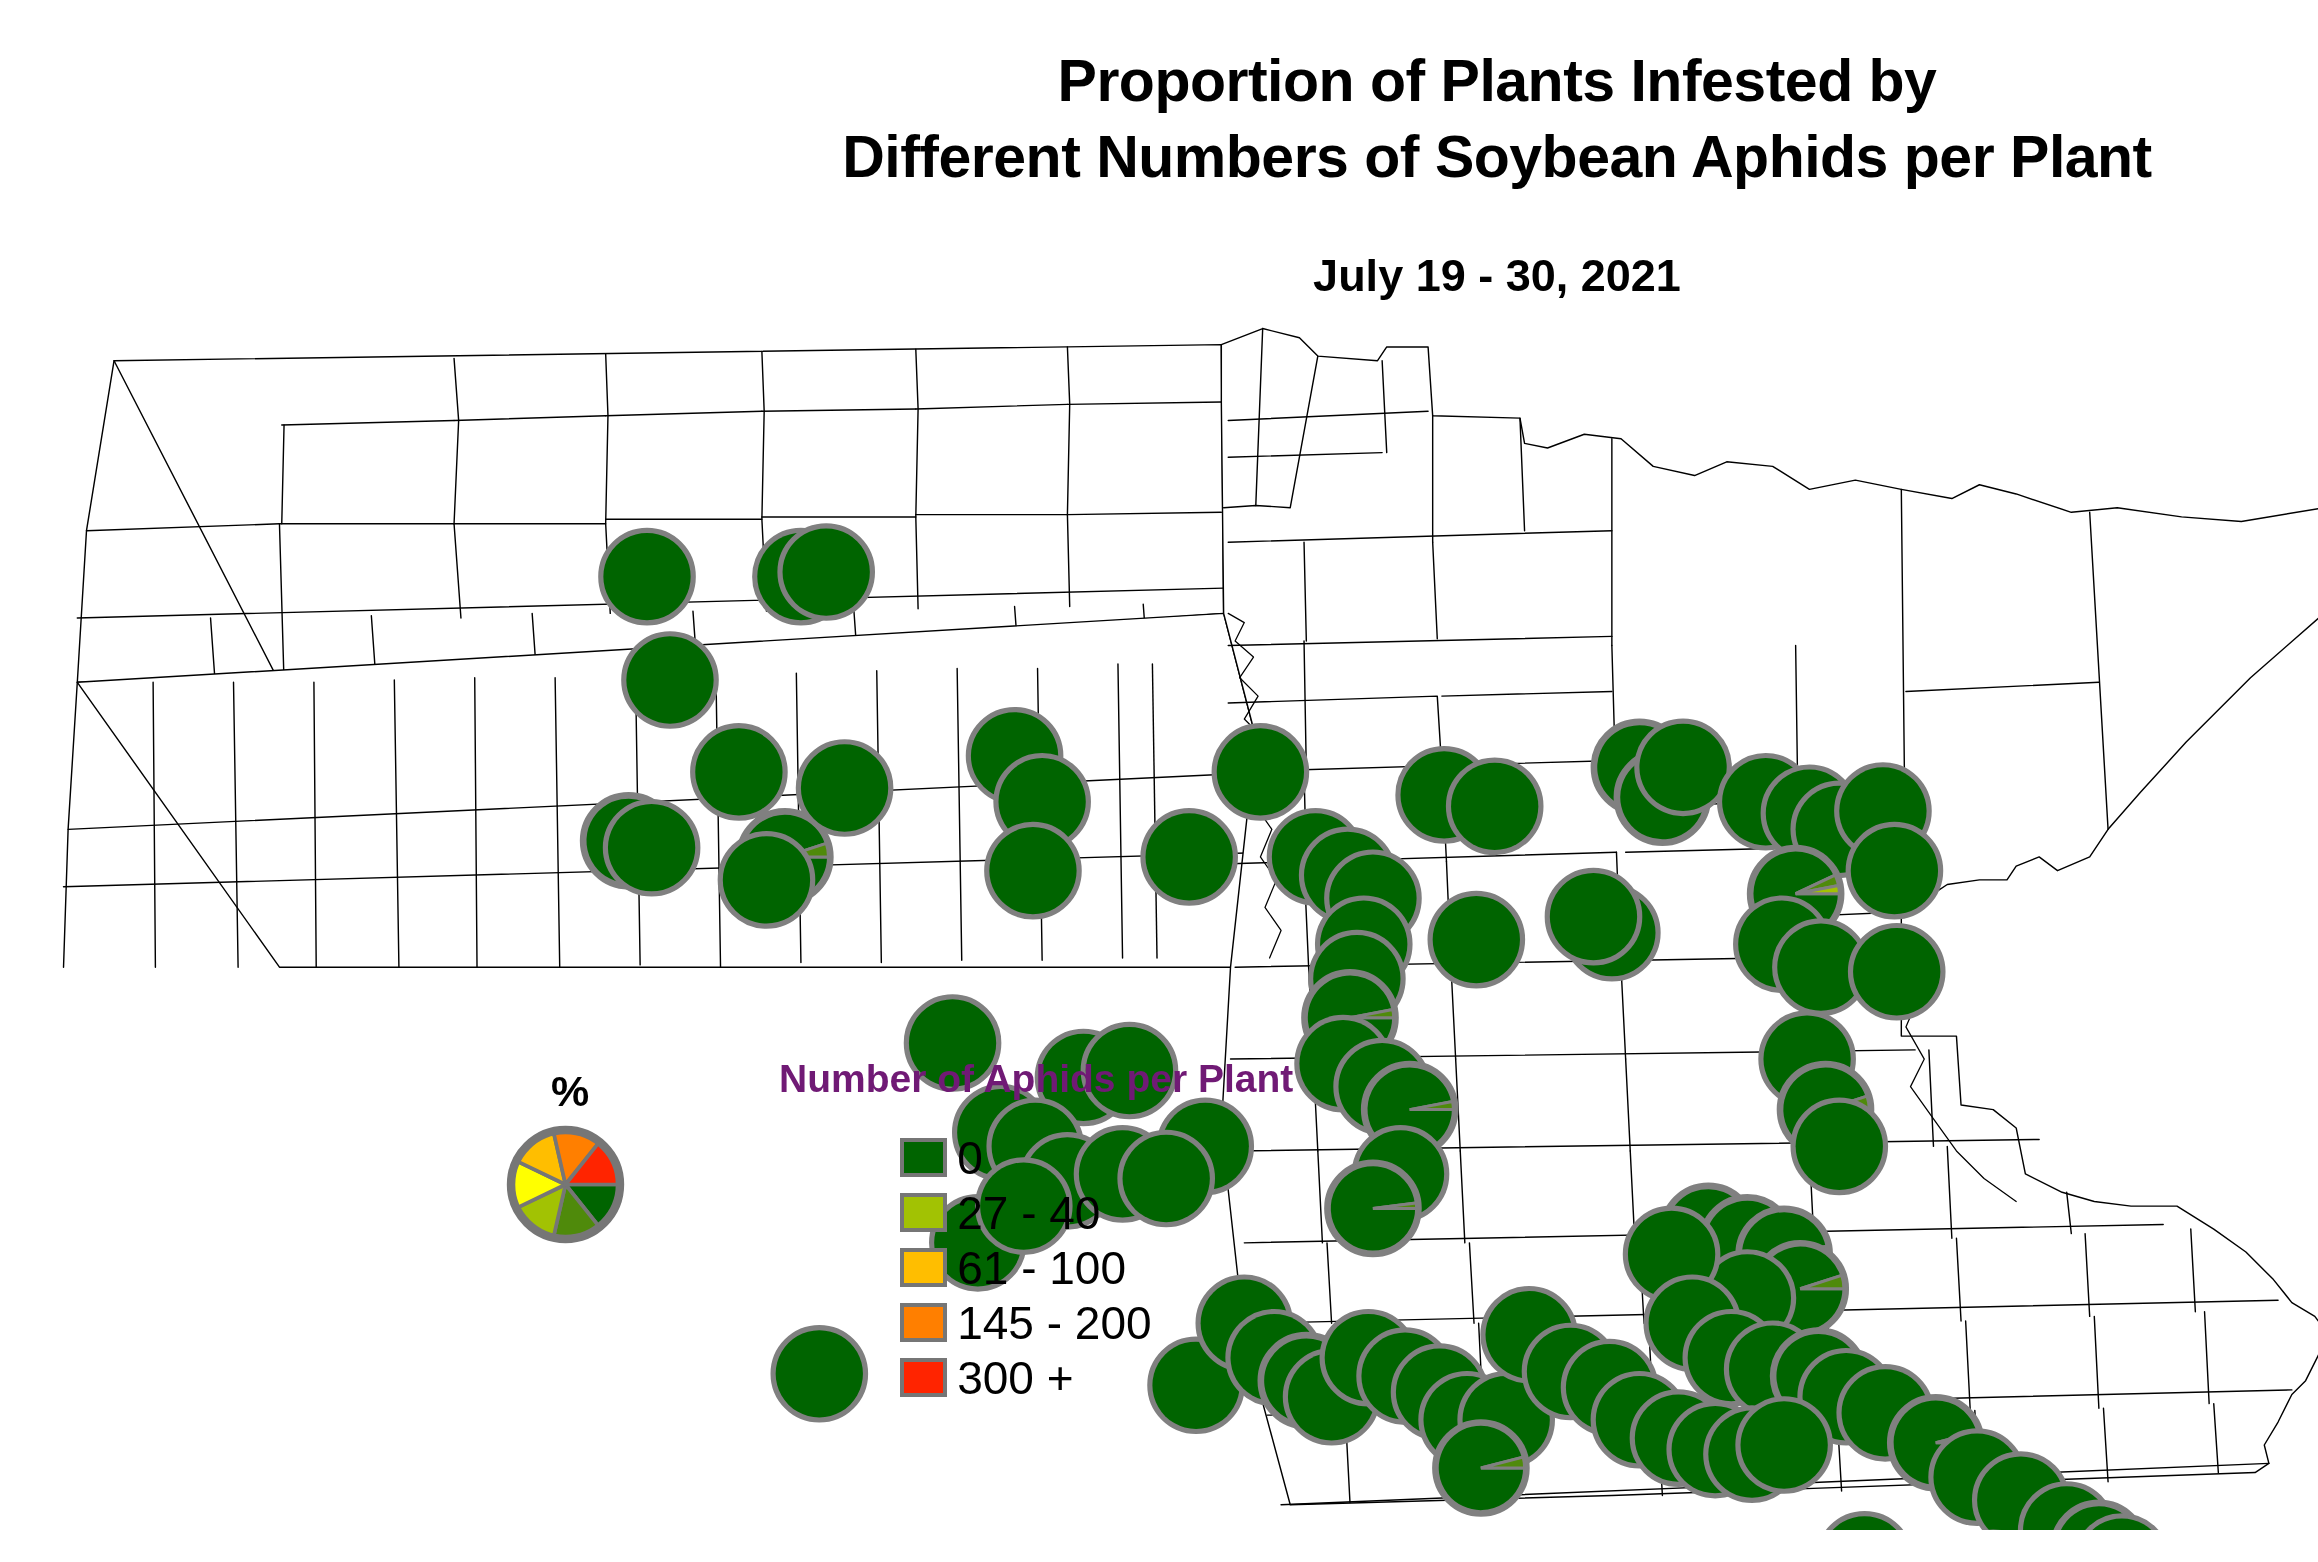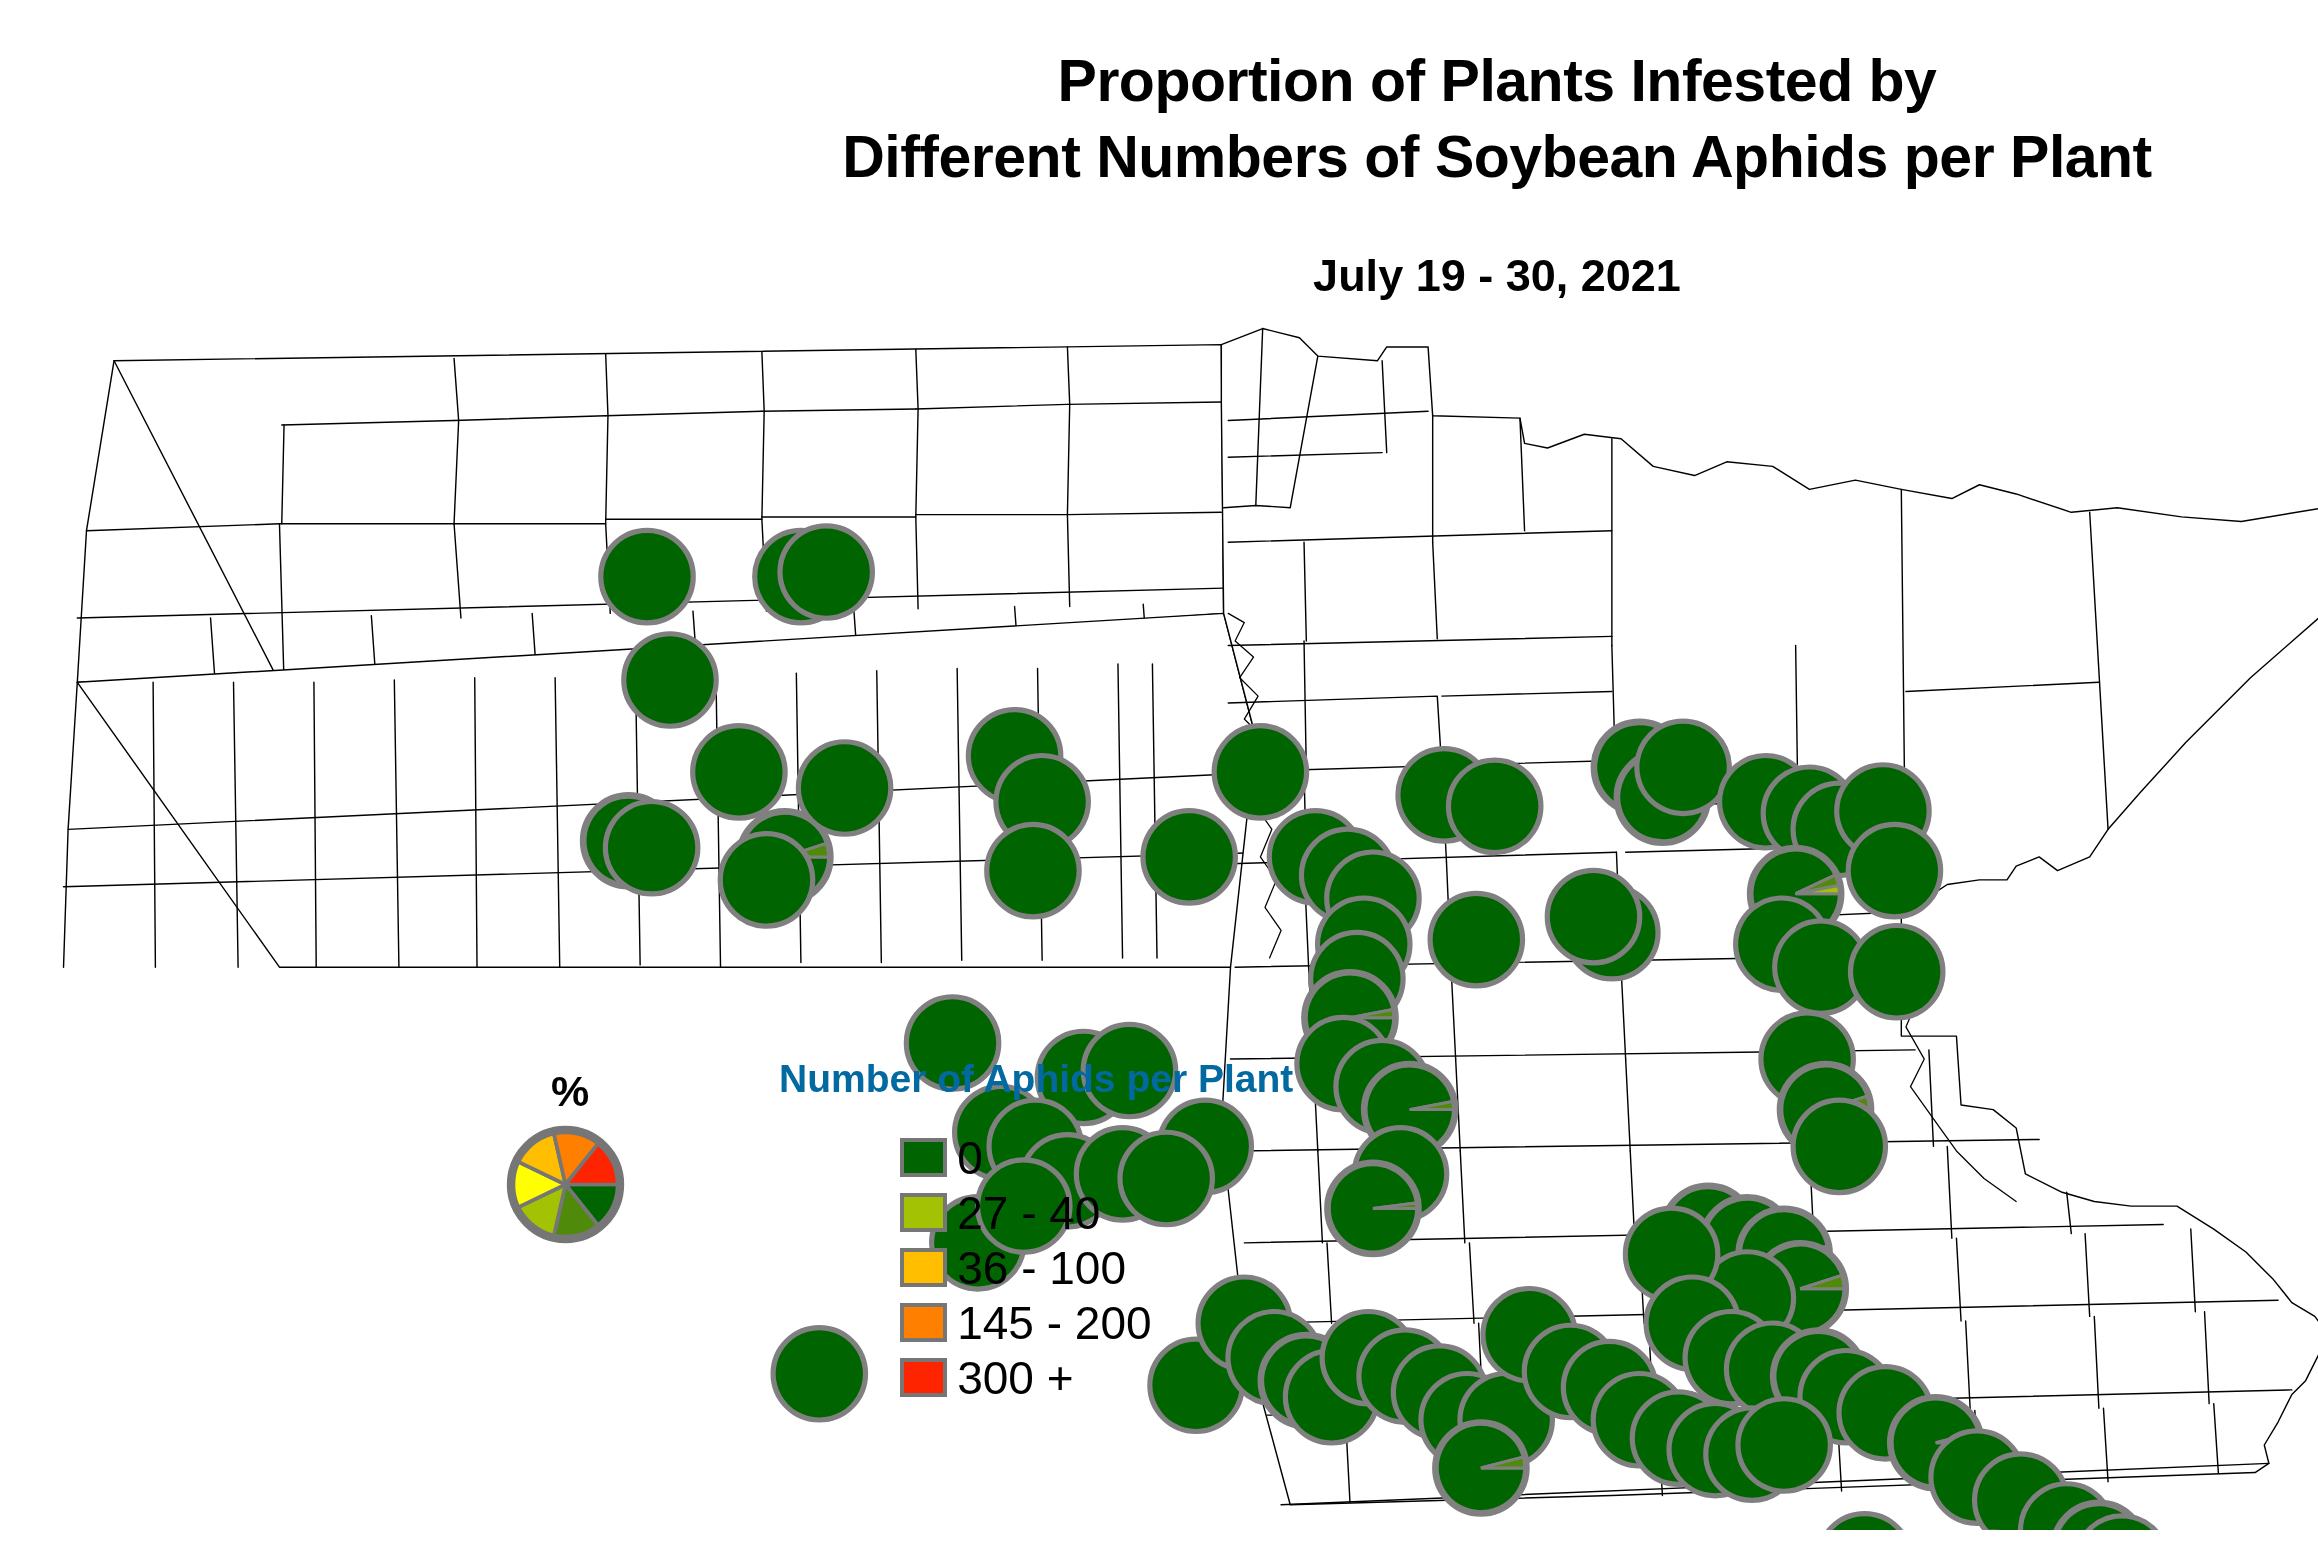--- a/index.html
+++ b/index.html
@@ -28,21 +28,21 @@
   
   #pct-key{position:absolute;left:505px;top:1067px;width:148px;}
   #pct-label{
     font-size:43px;font-weight:bold;color:#000;text-align:center;
     width:121px;margin-left:4.6px;
   }
   #pct-pie{margin-top:8.3px;}
 
   
   #legend{position:absolute;left:779px;top:1057px;}
-  #legend-title{font-size:39px;font-weight:bold;color:#0369a1;white-space:nowrap;}
+  #legend-title{font-size:39px;font-weight:bold;color:#701a75;white-space:nowrap;}
   #legend-items{margin-top:29px;margin-left:121px;}
   .legend-row{display:flex;align-items:center;height:55px;}
   .legend-swatch{
     width:39px;height:31px;border:4.2px solid #767676;box-sizing:content-box;
     flex:0 0 auto;
   }
   .legend-text{
     margin-left:10.2px;font-size:46px;color:#000;line-height:1;
     white-space:nowrap;font-weight:normal;
   }
@@ -677,21 +677,21 @@
       <div class="legend-row">
         <div class="legend-swatch" style="background: rgb(0, 100, 0);"></div>
         <div class="legend-text">0</div>
       </div>
       <div class="legend-row">
         <div class="legend-swatch" style="background: rgb(162, 194, 3);"></div>
         <div class="legend-text">27 - 40</div>
       </div>
       <div class="legend-row">
         <div class="legend-swatch" style="background: rgb(255, 190, 0);"></div>
-        <div class="legend-text">36 - 100</div>
+        <div class="legend-text">61 - 100</div>
       </div>
       <div class="legend-row">
         <div class="legend-swatch" style="background: rgb(255, 127, 0);"></div>
         <div class="legend-text">145 - 200</div>
       </div>
       <div class="legend-row">
         <div class="legend-swatch" style="background: rgb(255, 36, 0);"></div>
         <div class="legend-text">300 +</div>
       </div>
     </div>

